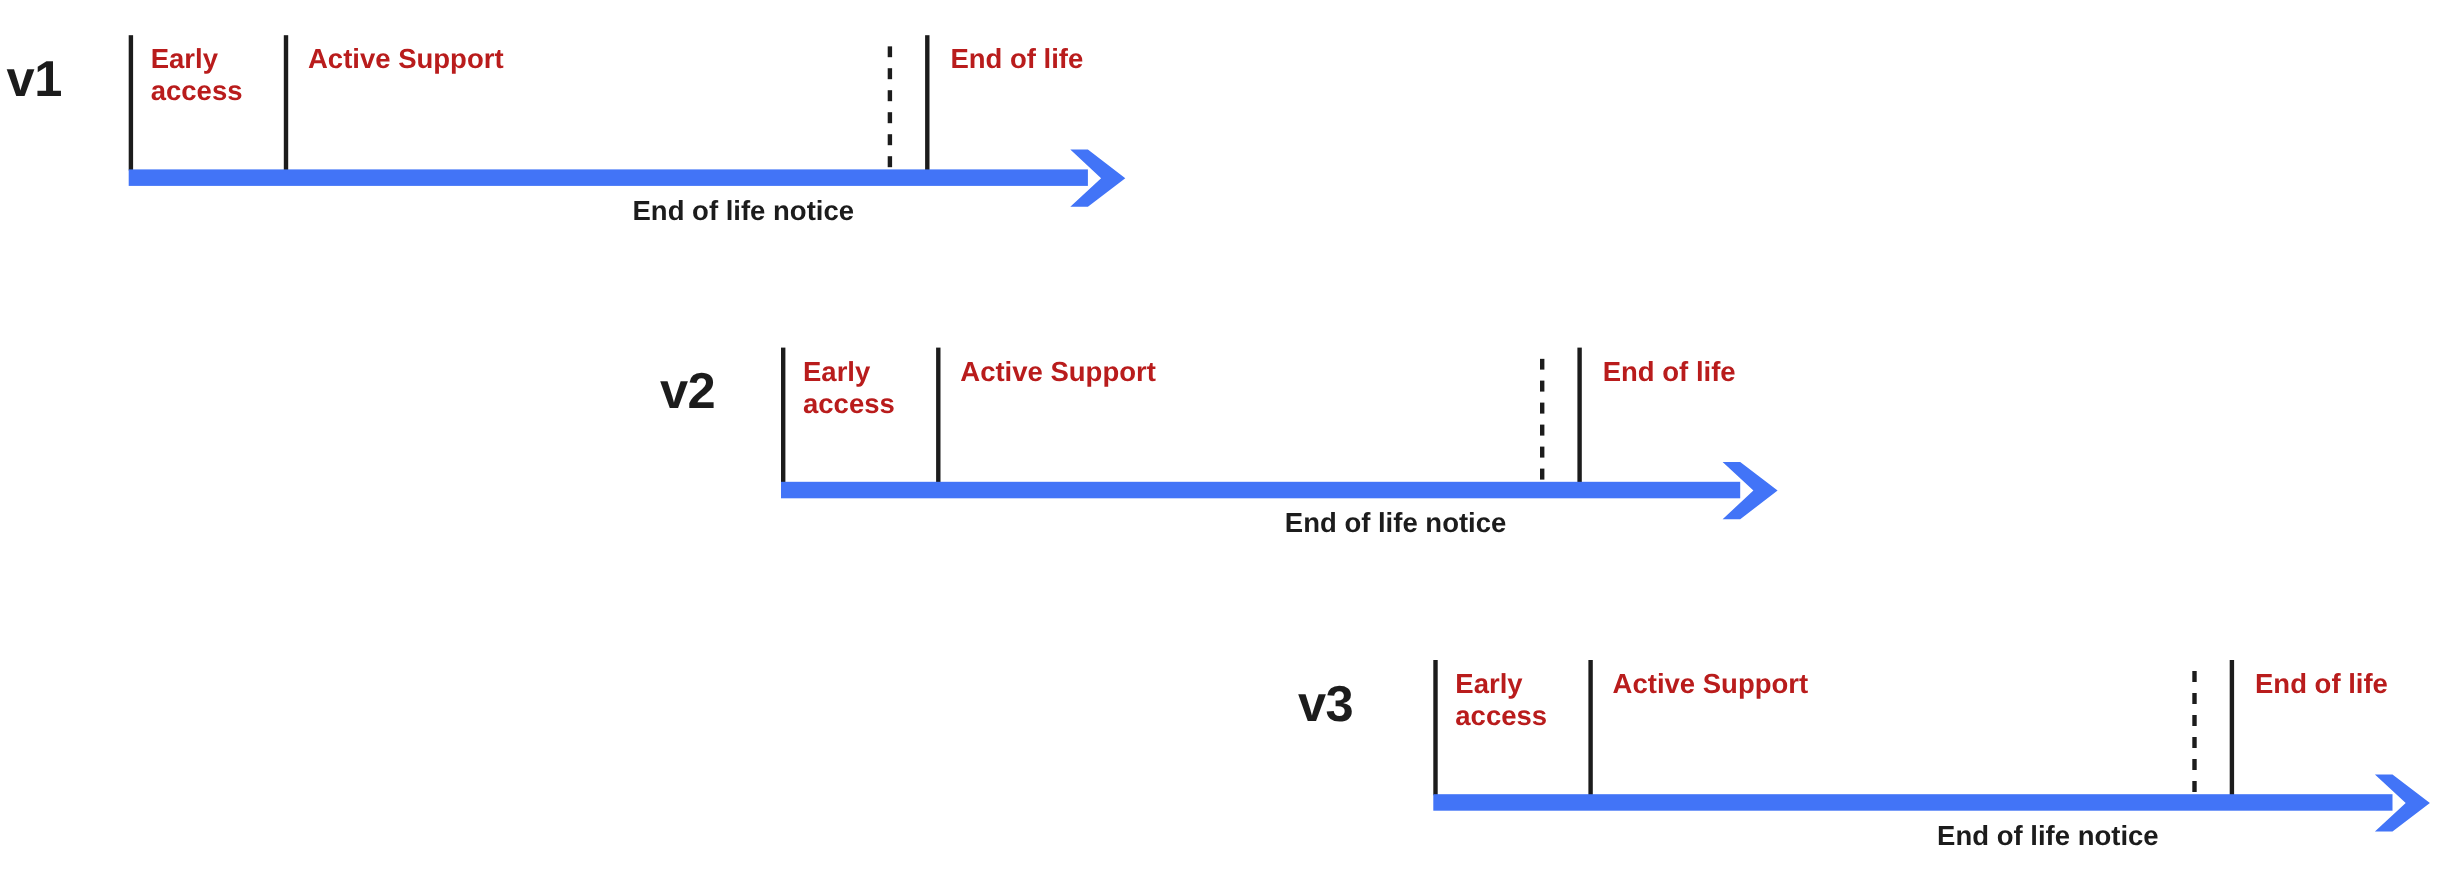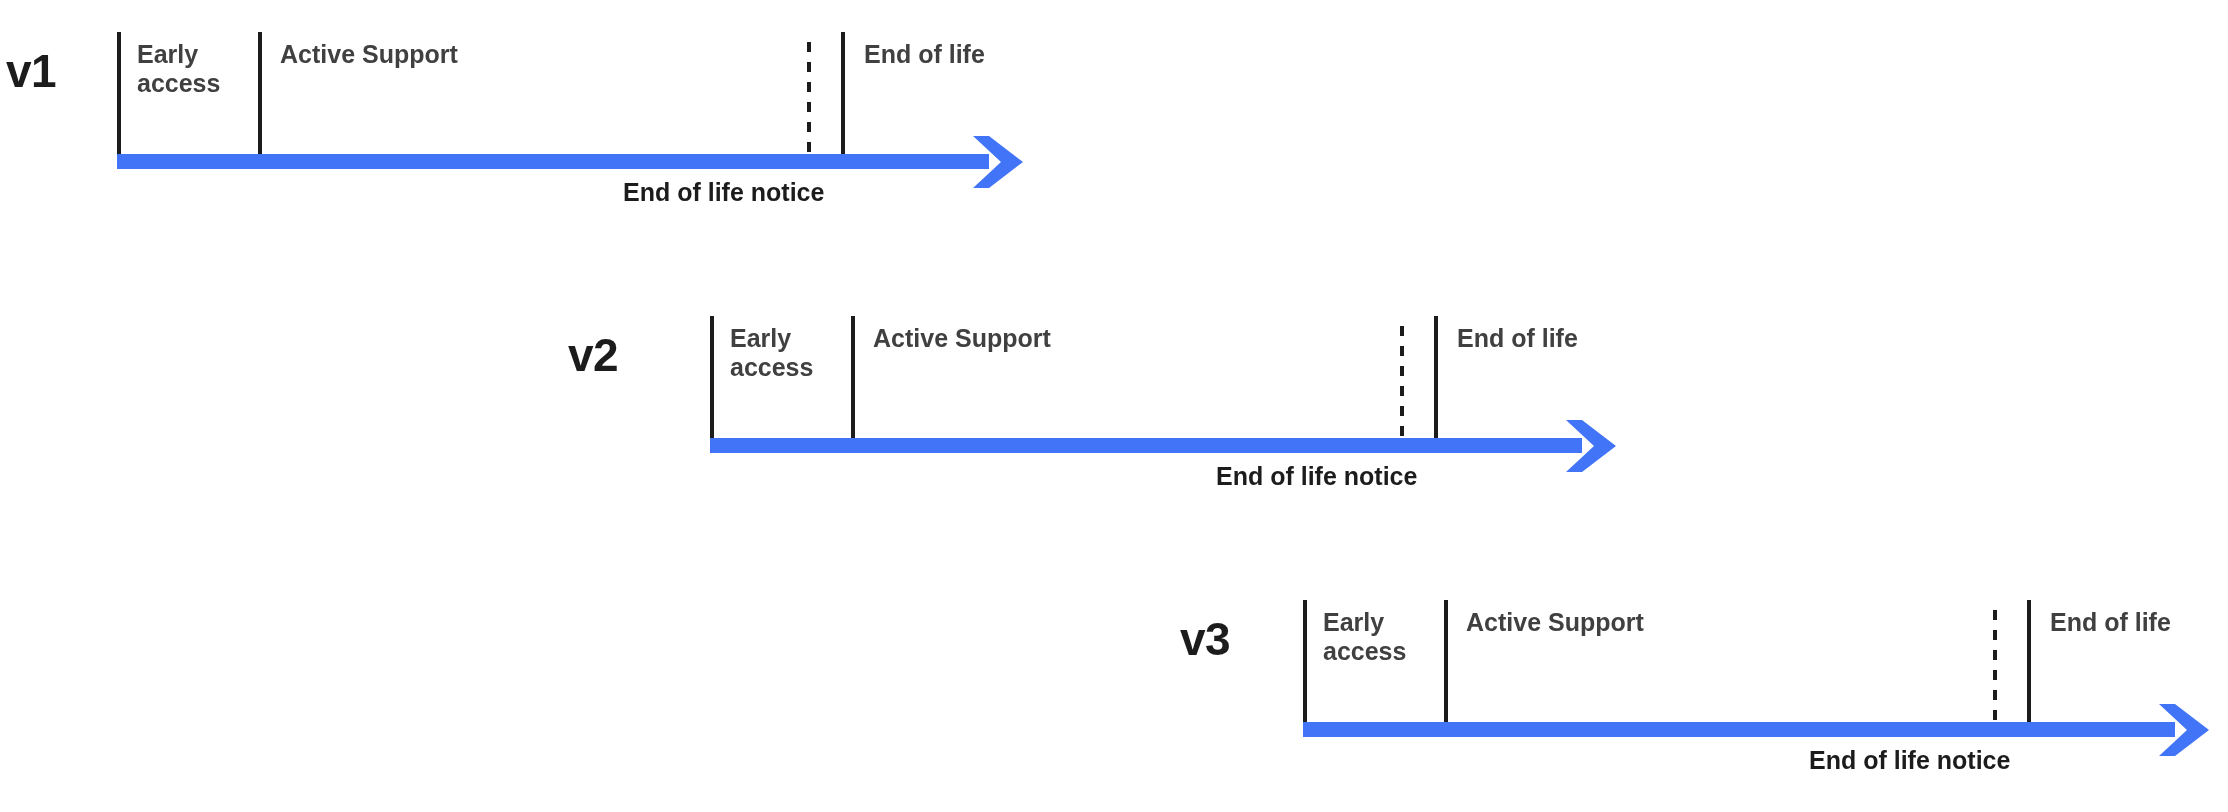--- a/index.html
+++ b/index.html
@@ -53,21 +53,21 @@
       rgba(0,0,0,0) 20px
     );
     background-size: 4px 20px;
     background-repeat: repeat-y;
   }
   
   .phase-label {
     position: absolute;
     font-size: 25px;
     font-weight: 700;
-    color: #404040;
+    color: #b91c1c;
     line-height: 1.17;
     white-space: pre-line;
   }
   .phase-label.nowrap {
     white-space: nowrap;
   }
   
   .arrow-bar {
     position: absolute;
     height: 15px;
@@ -86,21 +86,20 @@
     display: block;
   }
   
   .notice-label {
     position: absolute;
     font-size: 25px;
     font-weight: 700;
     color: #1c1c1c;
     line-height: 1.2;
     white-space: nowrap;
-    margin-left: 48px;
   }
 </style>
 </head>
 <body>
 
 <div id="diagram">
 
   <div class="timeline-row">
 
     <div class="version-label" style="left:6px; top:48px; width:72px;">v1</div>
@@ -127,21 +126,21 @@
           <path d="M 8 2 L 36 28 L 8 54 L 24 54 L 58 28 L 24 2 Z" fill="#4274F7"></path>
         </svg>
       </div>
     </div>
 
     <div class="notice-label" style="left:575px; top:177px;">End of life notice</div>
   </div>
 
   <div class="timeline-row">
 
-    <div class="version-label" style="left:568px; top:332px; width:72px;">v2</div>
+    <div class="version-label" style="left:600px; top:332px; width:72px;">v2</div>
 
     <div class="divider" style="left:710px; top:316px; height:123px;"></div>
 
     <div class="phase-label" style="left:730px; top:324px; width:115px;">Early
 access</div>
 
     <div class="divider" style="left:851px; top:316px; height:123px;"></div>
 
     <div class="phase-label nowrap" style="left:873px; top:324px;">Active Support</div>
 

